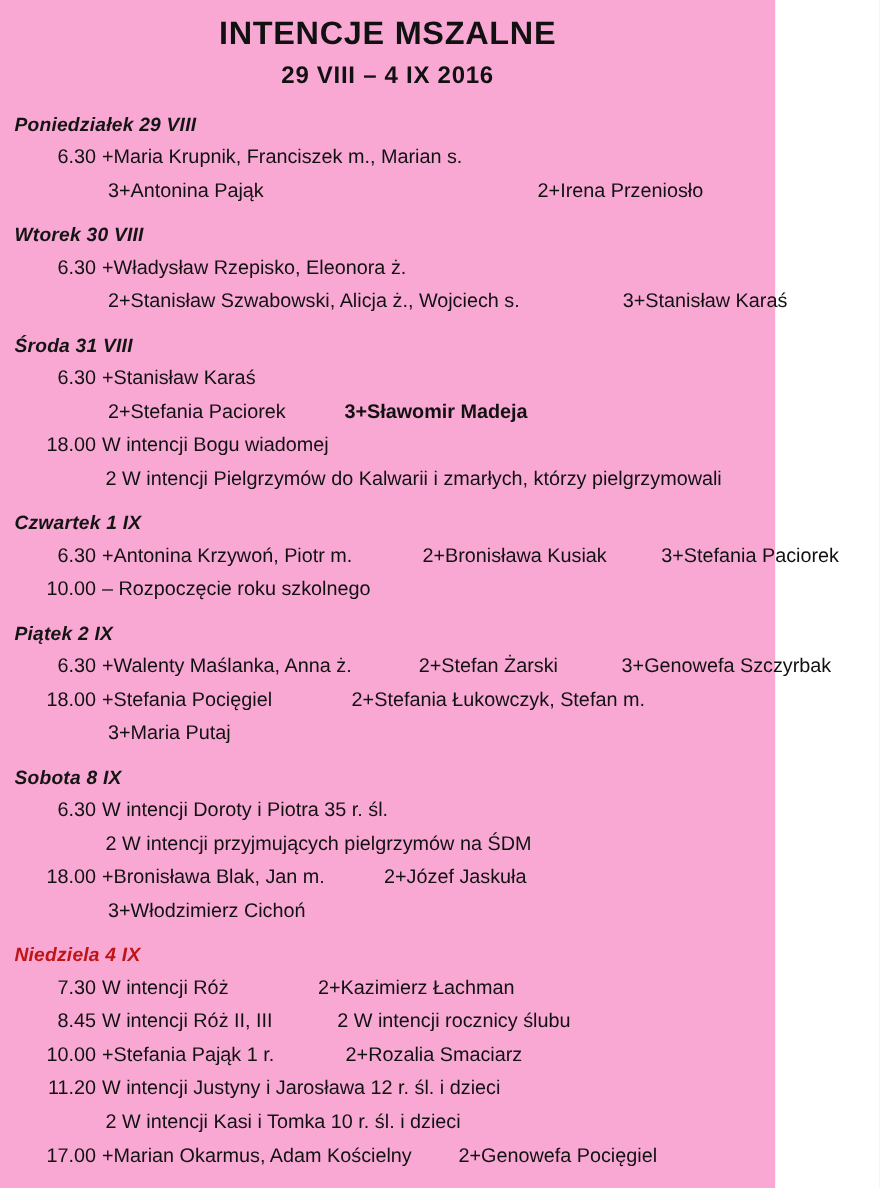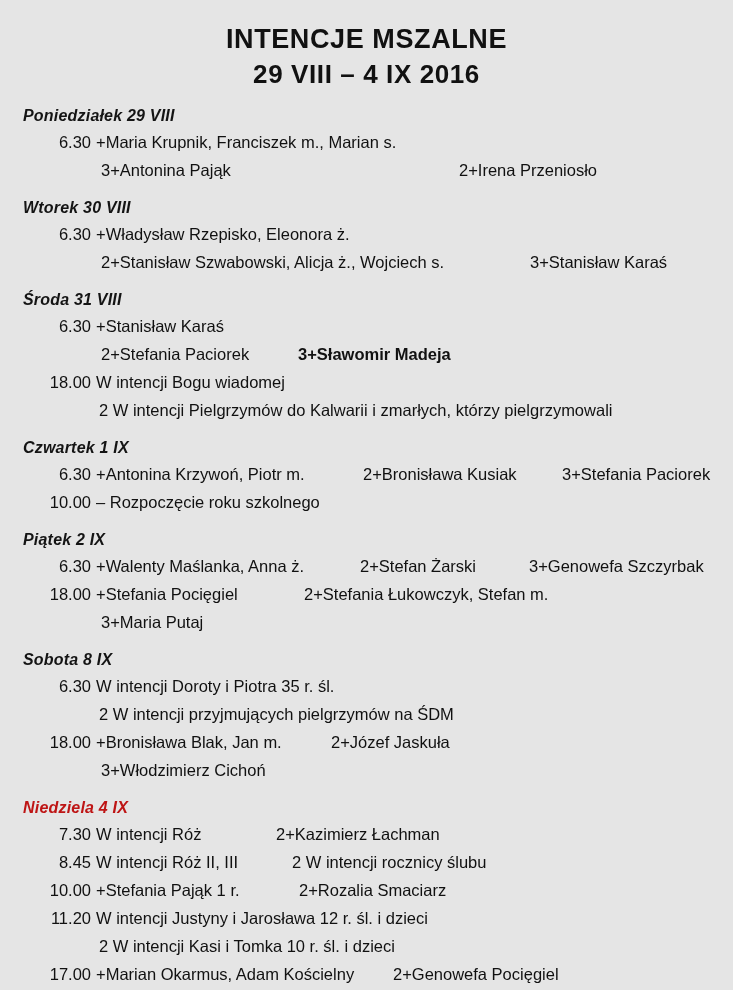--- a/index.html
+++ b/index.html
@@ -11,41 +11,41 @@
     width: 733px;
     height: 990px;
     font-family: "Liberation Sans", sans-serif;
     color: #0e0e0e;
     -webkit-font-smoothing: antialiased;
     overflow: hidden;
   }
 
   .sheet {
     position: relative;
-    width: 733px;
+    width: 646px;
     height: 990px;
-    background: #e5e5e5;
+    background: #f9a8d4;
     box-sizing: border-box;
-    padding: 11px;
+    padding: 0;
   }
 
   
   .title-block {
     text-align: center;
     padding-top: 11px;
   }
   .title-line-1 {
     font-size: 27px;
     font-weight: bold;
     letter-spacing: 0.6px;
     line-height: 34px;
     color: #111111;
   }
   .title-line-2 {
-    font-size: 26px;
+    font-size: 20px;
     font-weight: bold;
     letter-spacing: 0.6px;
     line-height: 36px;
     color: #111111;
   }
 
   
   .schedule {
     margin-top: 14px;
   }

